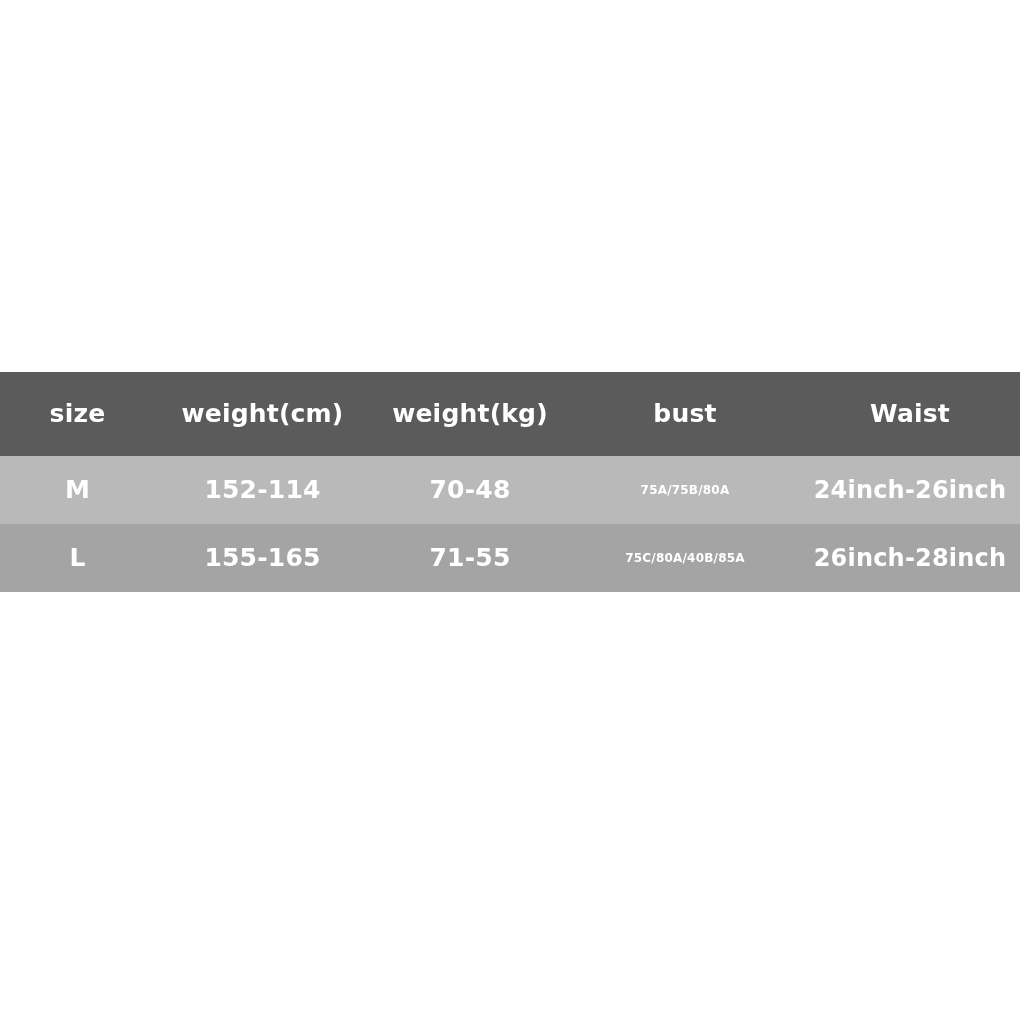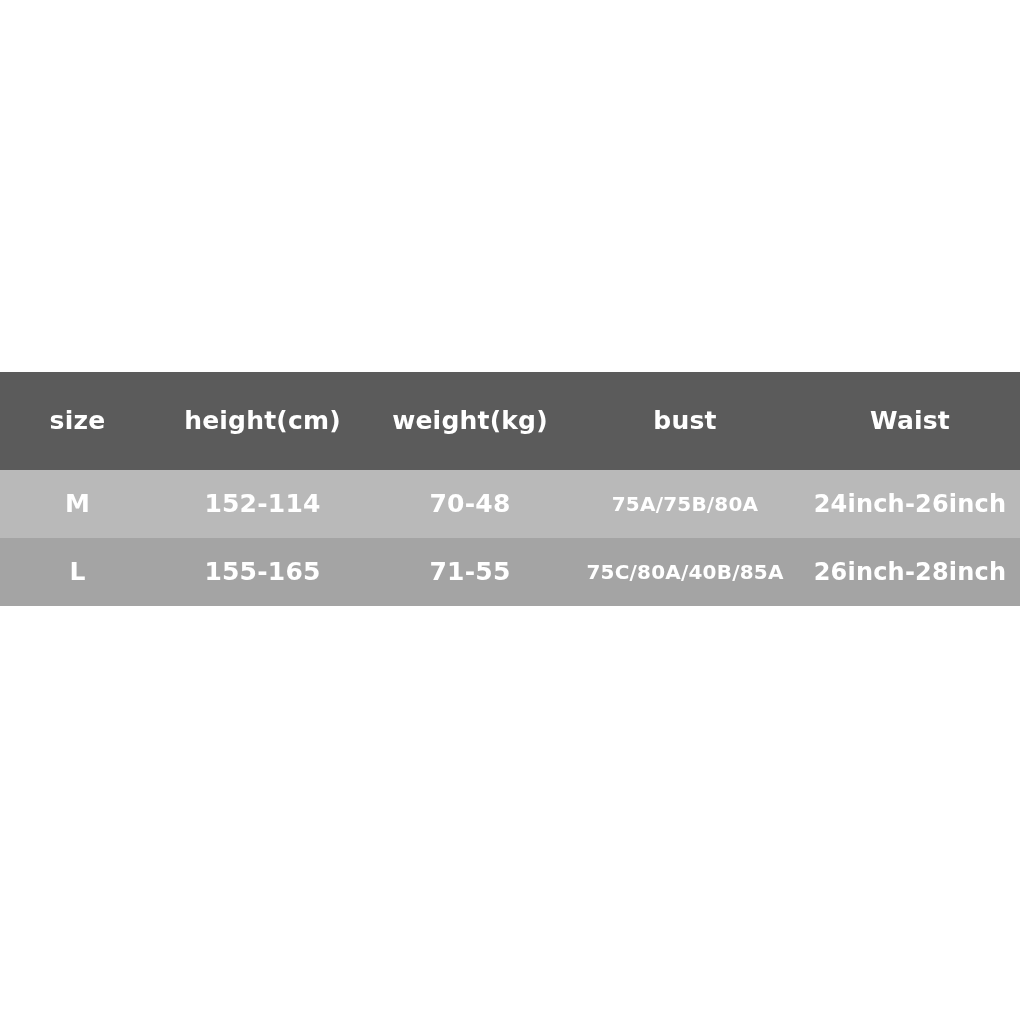--- a/index.html
+++ b/index.html
@@ -38,40 +38,40 @@
 
   thead tr {
     background: #5b5b5b;
   }
   thead th {
     color: #ffffff;
     font-size: 25px;
     font-weight: bold;
     height: 68px;
     line-height: 68px;
-    padding: 15px;
+    padding: 8px;
     text-align: center;
     letter-spacing: 0.2px;
   }
   tbody tr.row-0 { background: #b9b9b9; }
   tbody tr.row-1 { background: #a4a4a4; }
   tbody tr.row-2 { background: #b9b9b9; }
 
   tbody td {
     color: #ffffff;
     font-size: 25px;
     font-weight: bold;
     height: 68px;
     line-height: 68px;
     padding: 0;
     text-align: center;
     letter-spacing: 0.2px;
   }
   tbody td.bust-cell {
-    font-size: 20px;
+    font-size: 12px;
   }
   tbody td.waist-cell {
     font-size: 24px;
     margin-top: 44px;
   }
 </style>
 </head>
 <body>
 
 <div class="page">
@@ -80,21 +80,21 @@
       <colgroup>
         <col class="c-size">
         <col class="c-height">
         <col class="c-weight">
         <col class="c-bust">
         <col class="c-waist">
       </colgroup>
       <thead>
         <tr>
           <th>size</th>
-          <th>height(cm)</th>
+          <th>weight(cm)</th>
           <th>weight(kg)</th>
           <th>bust</th>
           <th>Waist</th>
         </tr>
       </thead>
       <tbody>
         <tr class="row-0">
           <td>M</td>
           <td>152-114</td>
           <td>70-48</td>

